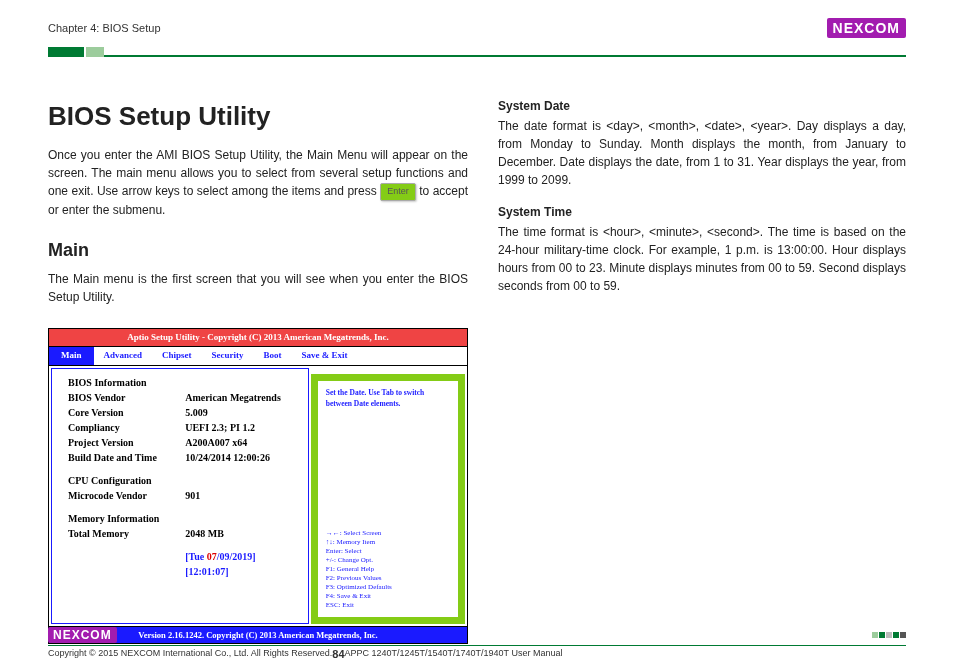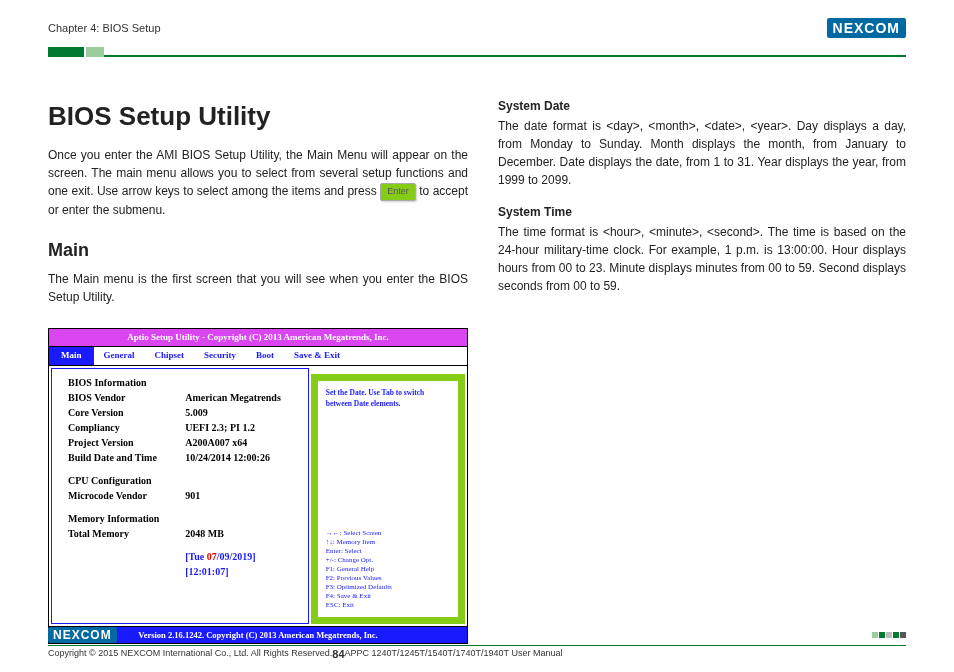--- a/index.html
+++ b/index.html
@@ -1,32 +1,32 @@
 <!DOCTYPE html>
 <html><head>
 <meta charset="utf-8">
 <style>
   * { box-sizing: border-box; margin: 0; padding: 0; }
   body { width: 954px; height: 672px; background: #fff; font-family: "Myriad Pro", "Segoe UI", Arial, sans-serif; color: #000; position: relative; }
   .page { padding: 18px 48px 0 48px; }
   .top-row { display: flex; justify-content: space-between; align-items: center; font-size: 11px; color: #333; }
-  .logo-box { background: #0369a1; color: #fff; font-weight: bold; padding: 2px 6px; font-size: 14px; letter-spacing: 1px; border-radius: 2px; }
+  .logo-box { background: #a21caf; color: #fff; font-weight: bold; padding: 2px 6px; font-size: 14px; letter-spacing: 1px; border-radius: 2px; }
   .logo-box .x { color: #fff; }
   .top-tab { display:inline-block; background:#007a33; width:36px; height:10px; margin-right:2px; vertical-align:middle;}
   .top-tab.light { background:#9ccc9c; width:18px;}
   .hr-top { border: none; border-top: 2px solid #007a33; margin-top: 4px; }
   .content { display: flex; gap: 30px; margin-top: 40px; }
   .col { flex: 1; font-size: 12px; line-height: 1.5; }
   h1 { font-size: 26px; font-weight: 600; color: #222; margin-bottom: 10px; }
   h2 { font-size: 18px; font-weight: 600; color: #222; margin-top: 18px; margin-bottom: 6px; }
   .col p { text-align: justify; margin-bottom: 10px; color: #222; }
   .col .subhead { font-weight: 700; font-size: 12px; margin-top:0; margin-bottom: 2px; }
   .enter-key { display:inline-block; background:#84cc16; border:1px solid #aaa; border-radius:2px; padding:1px 6px; font-size:9px; color:#555; box-shadow: 1px 1px 2px rgba(0,0,0,.2); vertical-align: middle;}
   .bios-box { border: 1px solid #000; margin-top: 22px; width: 420px; font-family: "Times New Roman", serif; font-size: 9px; }
-  .bios-titlebar { background: #d946ef; color: #fff; text-align: center; font-weight: bold; padding: 2px 0; font-size: 9px; border-bottom:1px solid #000;}
+  .bios-titlebar { background: #ef4444; color: #fff; text-align: center; font-weight: bold; padding: 2px 0; font-size: 9px; border-bottom:1px solid #000;}
   .bios-menu { background: #fff; display: flex; font-weight: bold; font-size: 9px; border-bottom:1px solid #000;}
   .bios-menu div { padding: 2px 10px; color: #1a1aff; }
   .bios-menu div.active { background: #1a1aff; color: #fff; padding:2px 12px;}
   .bios-body { display: flex; min-height: 260px; background:#fff;}
   .bios-left { flex: 1.8; border-right: 1px solid #1a1aff; padding: 6px 16px; font-weight: bold; font-size: 10px; border:1px solid #1a1aff; margin:2px;}
   .bios-right { flex: 1; padding: 6px 8px; font-size: 7.5px; color: #1a1aff; border:7px solid #84cc16; margin:8px 2px 2px 0; display:flex; flex-direction:column; justify-content:space-between;}
   .bios-left .row { display: flex; }
   .bios-left .row .label { flex: 1.1; }
   .bios-left .row .value { flex: 1; }
   .bios-left .sec { margin-bottom: 8px; }
@@ -66,21 +66,21 @@
         <span class="enter-key">Enter</span>
         <span> to accept or enter the submenu.</span>
       </p>
       <h2>Main</h2>
       <p>The Main menu is the first screen that you will see when you enter the BIOS Setup Utility.</p>
 
       <div class="bios-box">
         <div class="bios-titlebar">Aptio Setup Utility - Copyright (C) 2013 American Megatrends, Inc.</div>
         <div class="bios-menu">
           <div class="active">Main</div>
-          <div>General</div>
+          <div>Advanced</div>
           <div>Chipset</div>
           <div>Security</div>
           <div>Boot</div>
           <div>Save &amp; Exit</div>
         </div>
         <div class="bios-body">
           <div class="bios-left">
             <div class="sec">
               <div>BIOS Information</div>
               <div class="row">

